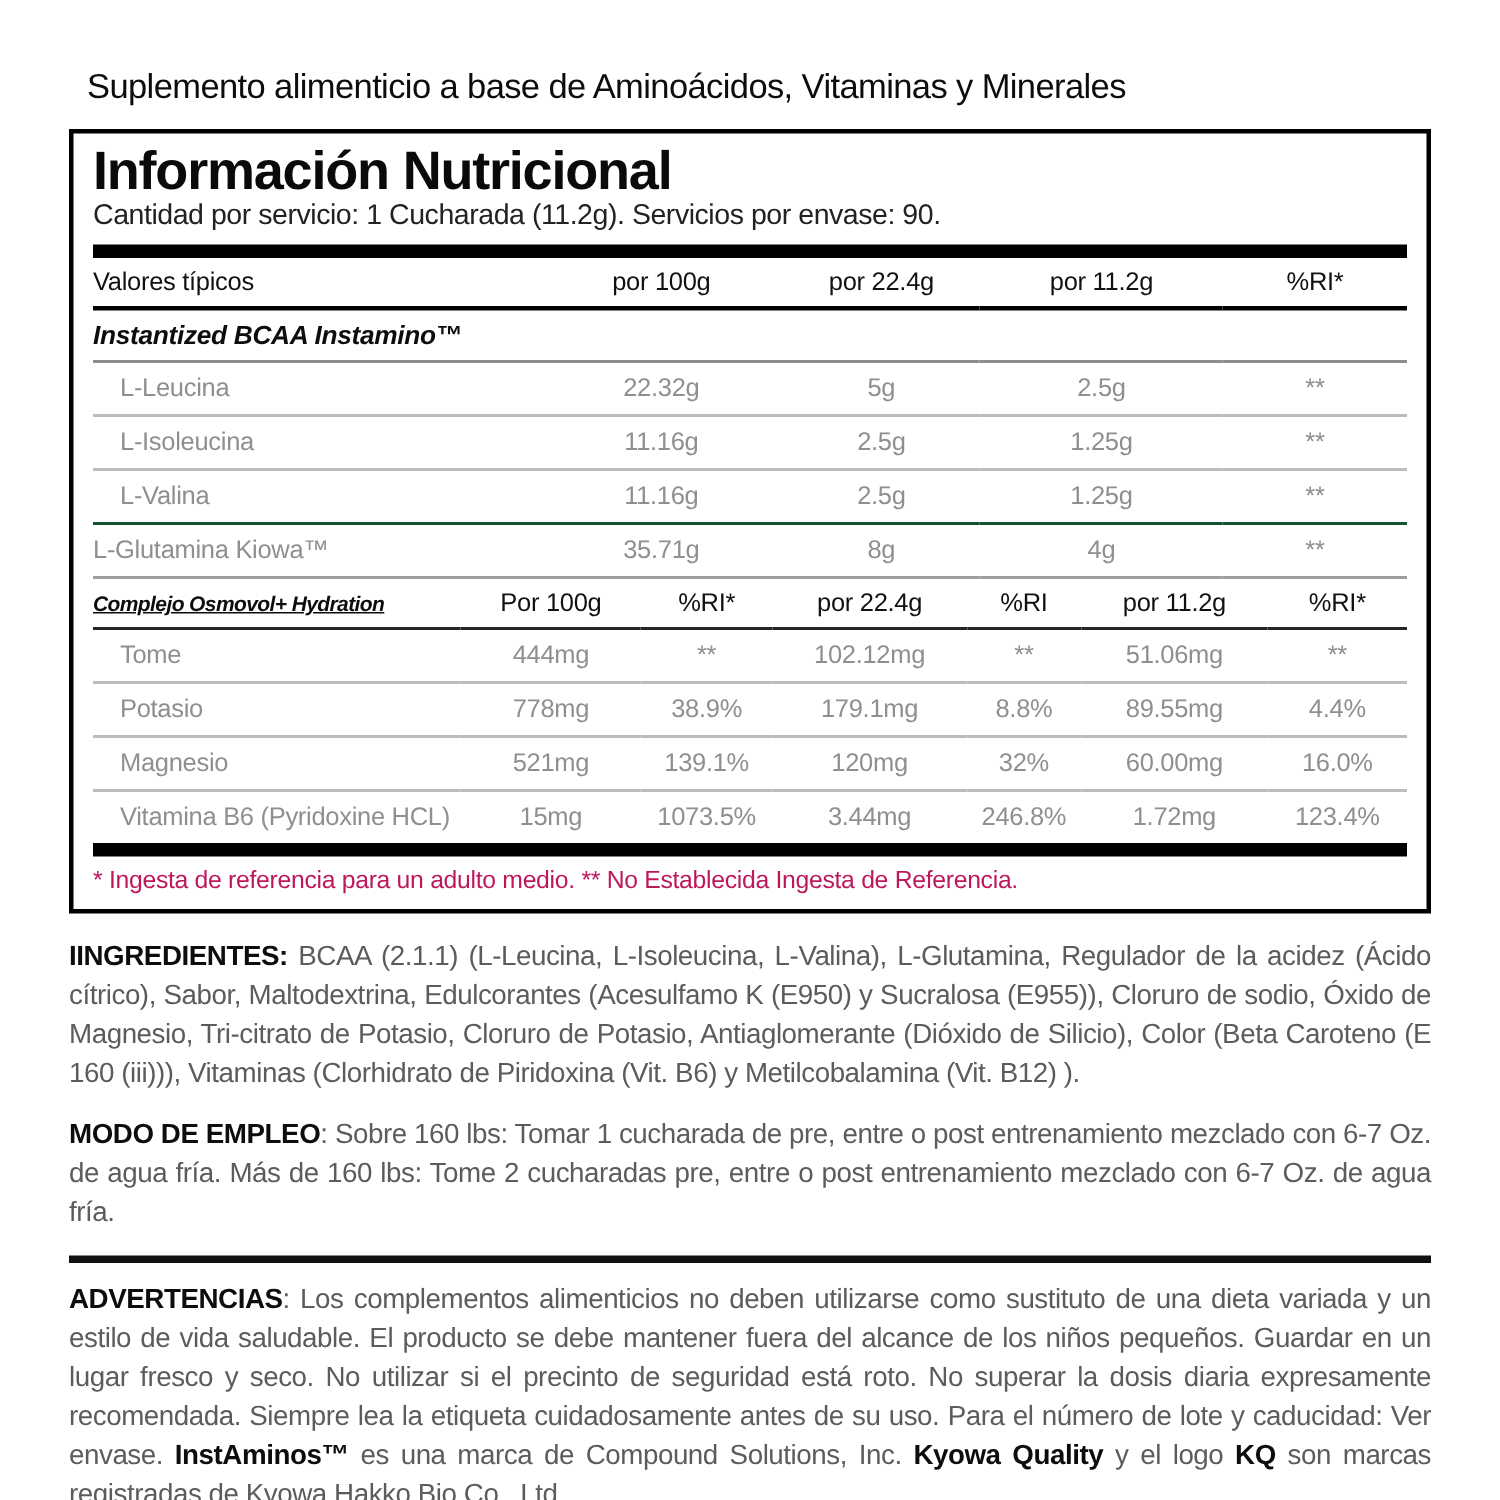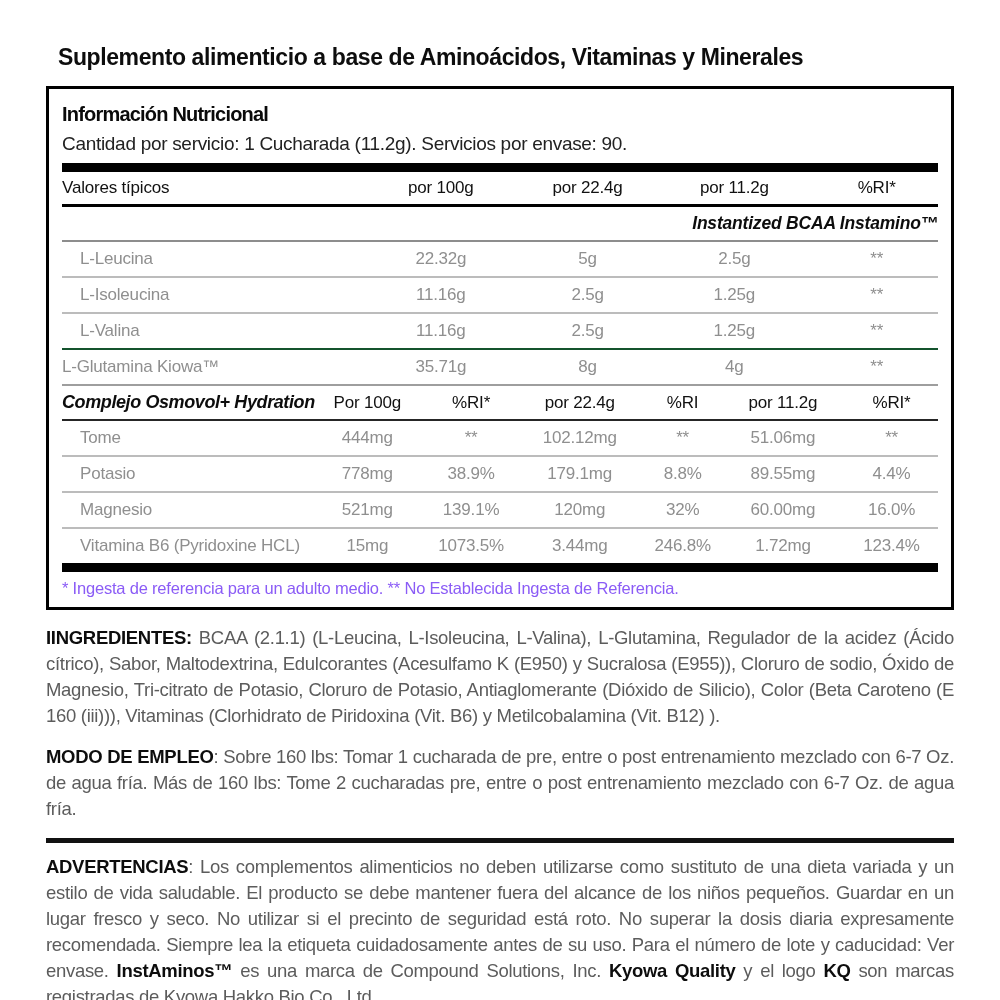--- a/index.html
+++ b/index.html
@@ -6,61 +6,61 @@
   html,body { background:#fff; }
   body {
     width:1000px; height:1000px;
     font-family:"Liberation Sans", sans-serif;
     color:#111;
     overflow:hidden;
   }
   .page { padding:44px 46px 0 46px; }
 
   .top-title {
-    font-size:23px; font-weight:bold; letter-spacing:-0.4px;
+    font-size:23px; font-weight:normal; letter-spacing:-0.4px;
     color:#0d0d0d; padding-left:12px; margin-bottom:15px;
   }
 
   
   .panel {
     border:3px solid #000;
     padding:9px 13px 7px 13px;
   }
   .panel-title {
-    font-size:20px; font-weight:bold; letter-spacing:-0.8px; color:#0a0a0a;
+    font-size:36px; font-weight:bold; letter-spacing:-0.8px; color:#0a0a0a;
     line-height:32px;
   }
   .serving { font-size:19px; letter-spacing:-0.3px; color:#222; margin-top:3px; }
   .bar { height:9px; background:#000; margin-top:8px; }
   .bar.bottom { margin-top:0; }
 
   table { width:100%; border-collapse:collapse; table-layout:fixed; }
   td { font-size:17px; letter-spacing:-0.2px; padding:5px 0; white-space:nowrap; overflow:visible; }
   .num { text-align:center; }
   td.last { padding-right:8px; }
 
   
   .t1 .hdr td { color:#111; border-bottom:3px solid #000; padding:6px 0; }
   .t1 .sect td {
     font-weight:bold; font-style:italic; font-size:17.5px; color:#0d0d0d;
-    border-bottom:2px solid #8d8d8d; padding:6px 0;text-align:right;
+    border-bottom:2px solid #8d8d8d; padding:6px 0;
   }
   .row td { color:#8f8f8f; border-bottom:2px solid #bcbcbc; padding:7px 0; }
   .row td.lbl.ind { padding-left:18px; }
   .t1 .row.sep-strong td { border-bottom:2px solid #14532d; }
   .t1 .row.glut td { border-bottom:2px solid #9e9e9e; }
 
   
   .t2 .hdr2 td { color:#111; border-bottom:2px solid #262626; padding:6px 0; }
   .t2 .hdr2 td.lbl {
-    font-weight:bold; font-style:italic; font-size:18px; letter-spacing:-0.4px; color:#0d0d0d;
+    font-weight:bold; font-style:italic; font-size:14px; letter-spacing:-0.4px; color:#0d0d0d;text-decoration:underline;
   }
   .t2 .row:last-child td { border-bottom:none; }
 
-  .footnote { font-size:16.5px; letter-spacing:-0.2px; color:#8b5cf6; margin-top:7px; margin-bottom:2px; }
+  .footnote { font-size:16.5px; letter-spacing:-0.2px; color:#be185d; margin-top:7px; margin-bottom:2px; }
 
   
   .para {
     margin-top:15px;
     font-size:18.5px; line-height:26px; letter-spacing:-0.3px;
     text-align:justify; color:#5c5c5c;
   }
   .para strong { color:#0d0d0d; }
   .divider { height:5px; background:#111; margin-top:16px; }
   .para.warnings { margin-top:11px; }

